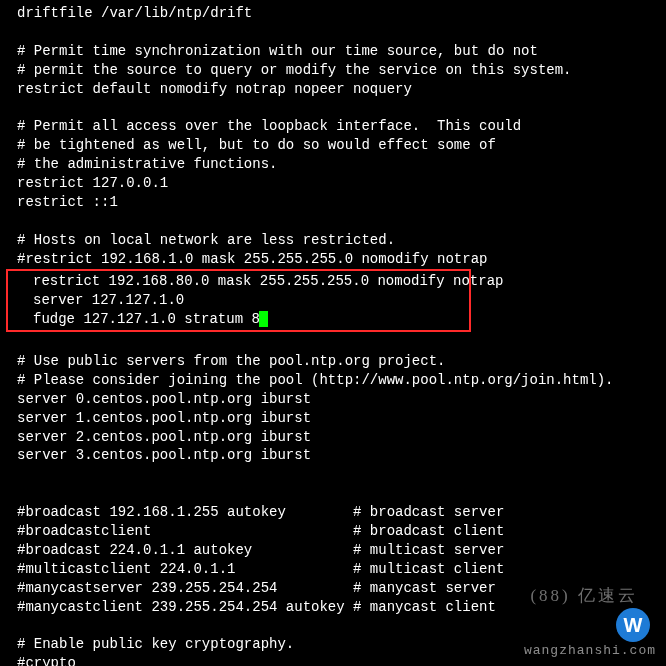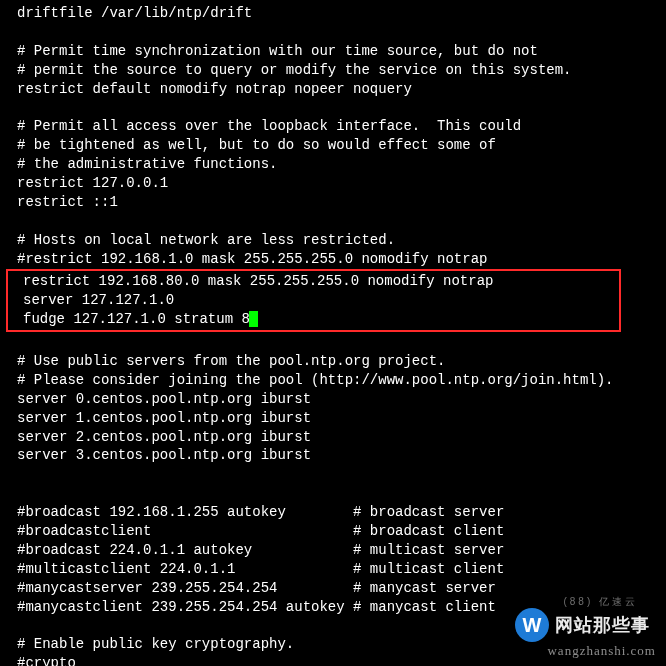--- a/index.html
+++ b/index.html
@@ -15,50 +15,50 @@
     position: relative;
     padding: 4px 6px;
   }
   pre {
     font-family: inherit;
     white-space: pre;
   }
   .term-line { display: block; min-height: 1.35em; margin-left: 11px; }
   .highlight-box {
     border: 2px solid #ff2a2a;
-    padding: 1px 4px;
+    padding: 1px 14px;
     margin: 1px 0;
     display: inline-block;
-    width: 615px;
+    width: 465px;
   }
   .cursor {
     display: inline-block;
     width: 9px;
     height: 16px;
     background: #00ff00;
     vertical-align: text-bottom;
     margin-left: -1px;
   }
   .watermark-main {
     position: absolute;
     right: 28px;
     bottom: 58px;
     color: rgba(200,200,200,0.55);
-    font-family: Liberation Sans, sans-serif;
-    font-size: 10px;
+    font-family: Liberation Serif, serif;
+    font-size: 17px;
     letter-spacing: 3px;
     pointer-events: none;
     margin-top: 26px;
   }
   .watermark-url {
     position: absolute;
     right: 10px;
     bottom: 6px;
     color: rgba(200,200,200,0.7);
-    font-family: Liberation Serif, serif;
+    font-family: Liberation Mono, monospace;
     font-size: 13px;
     letter-spacing: 1px;
     pointer-events: none;
   }
   .brand {
     position: absolute;
     right: 16px;
     bottom: 24px;
     display: flex;
     align-items: center;
@@ -89,16 +89,15 @@
 </head>
 <body>
 
 <pre><span id="before-block"><span class="term-line">driftfile /var/lib/ntp/drift</span><span class="term-line">&nbsp;</span><span class="term-line"># Permit time synchronization with our time source, but do not</span><span class="term-line"># permit the source to query or modify the service on this system.</span><span class="term-line">restrict default nomodify notrap nopeer noquery</span><span class="term-line">&nbsp;</span><span class="term-line"># Permit all access over the loopback interface.  This could</span><span class="term-line"># be tightened as well, but to do so would effect some of</span><span class="term-line"># the administrative functions.</span><span class="term-line">restrict 127.0.0.1</span><span class="term-line">restrict ::1</span><span class="term-line">&nbsp;</span><span class="term-line"># Hosts on local network are less restricted.</span><span class="term-line">#restrict 192.168.1.0 mask 255.255.255.0 nomodify notrap</span></span><span class="highlight-box"><span id="hl-0" class="term-line">restrict 192.168.80.0 mask 255.255.255.0 nomodify notrap</span><span id="hl-1" class="term-line">server 127.127.1.0</span><span class="term-line"><span>fudge 127.127.1.0 stratum 8</span><span class="cursor"></span></span></span>
 <span id="after-block"><span class="term-line">&nbsp;</span><span class="term-line"># Use public servers from the pool.ntp.org project.</span><span class="term-line"># Please consider joining the pool (http://www.pool.ntp.org/join.html).</span><span class="term-line">server 0.centos.pool.ntp.org iburst</span><span class="term-line">server 1.centos.pool.ntp.org iburst</span><span class="term-line">server 2.centos.pool.ntp.org iburst</span><span class="term-line">server 3.centos.pool.ntp.org iburst</span><span class="term-line">&nbsp;</span><span class="term-line">&nbsp;</span><span class="term-line">#broadcast 192.168.1.255 autokey        # broadcast server</span><span class="term-line">#broadcastclient                        # broadcast client</span><span class="term-line">#broadcast 224.0.1.1 autokey            # multicast server</span><span class="term-line">#multicastclient 224.0.1.1              # multicast client</span><span class="term-line">#manycastserver 239.255.254.254         # manycast server</span><span class="term-line">#manycastclient 239.255.254.254 autokey # manycast client</span><span class="term-line">&nbsp;</span><span class="term-line"># Enable public key cryptography.</span><span class="term-line">#crypto</span></span></pre>
 
 <div class="watermark-main">(88) 亿速云</div>
 
 <div class="brand">
   <div class="brand-badge">W</div>
-  <div class="brand-text">网站那些事</div>
 </div>
 
 <div class="watermark-url">wangzhanshi.com</div>
 
 </body></html>

